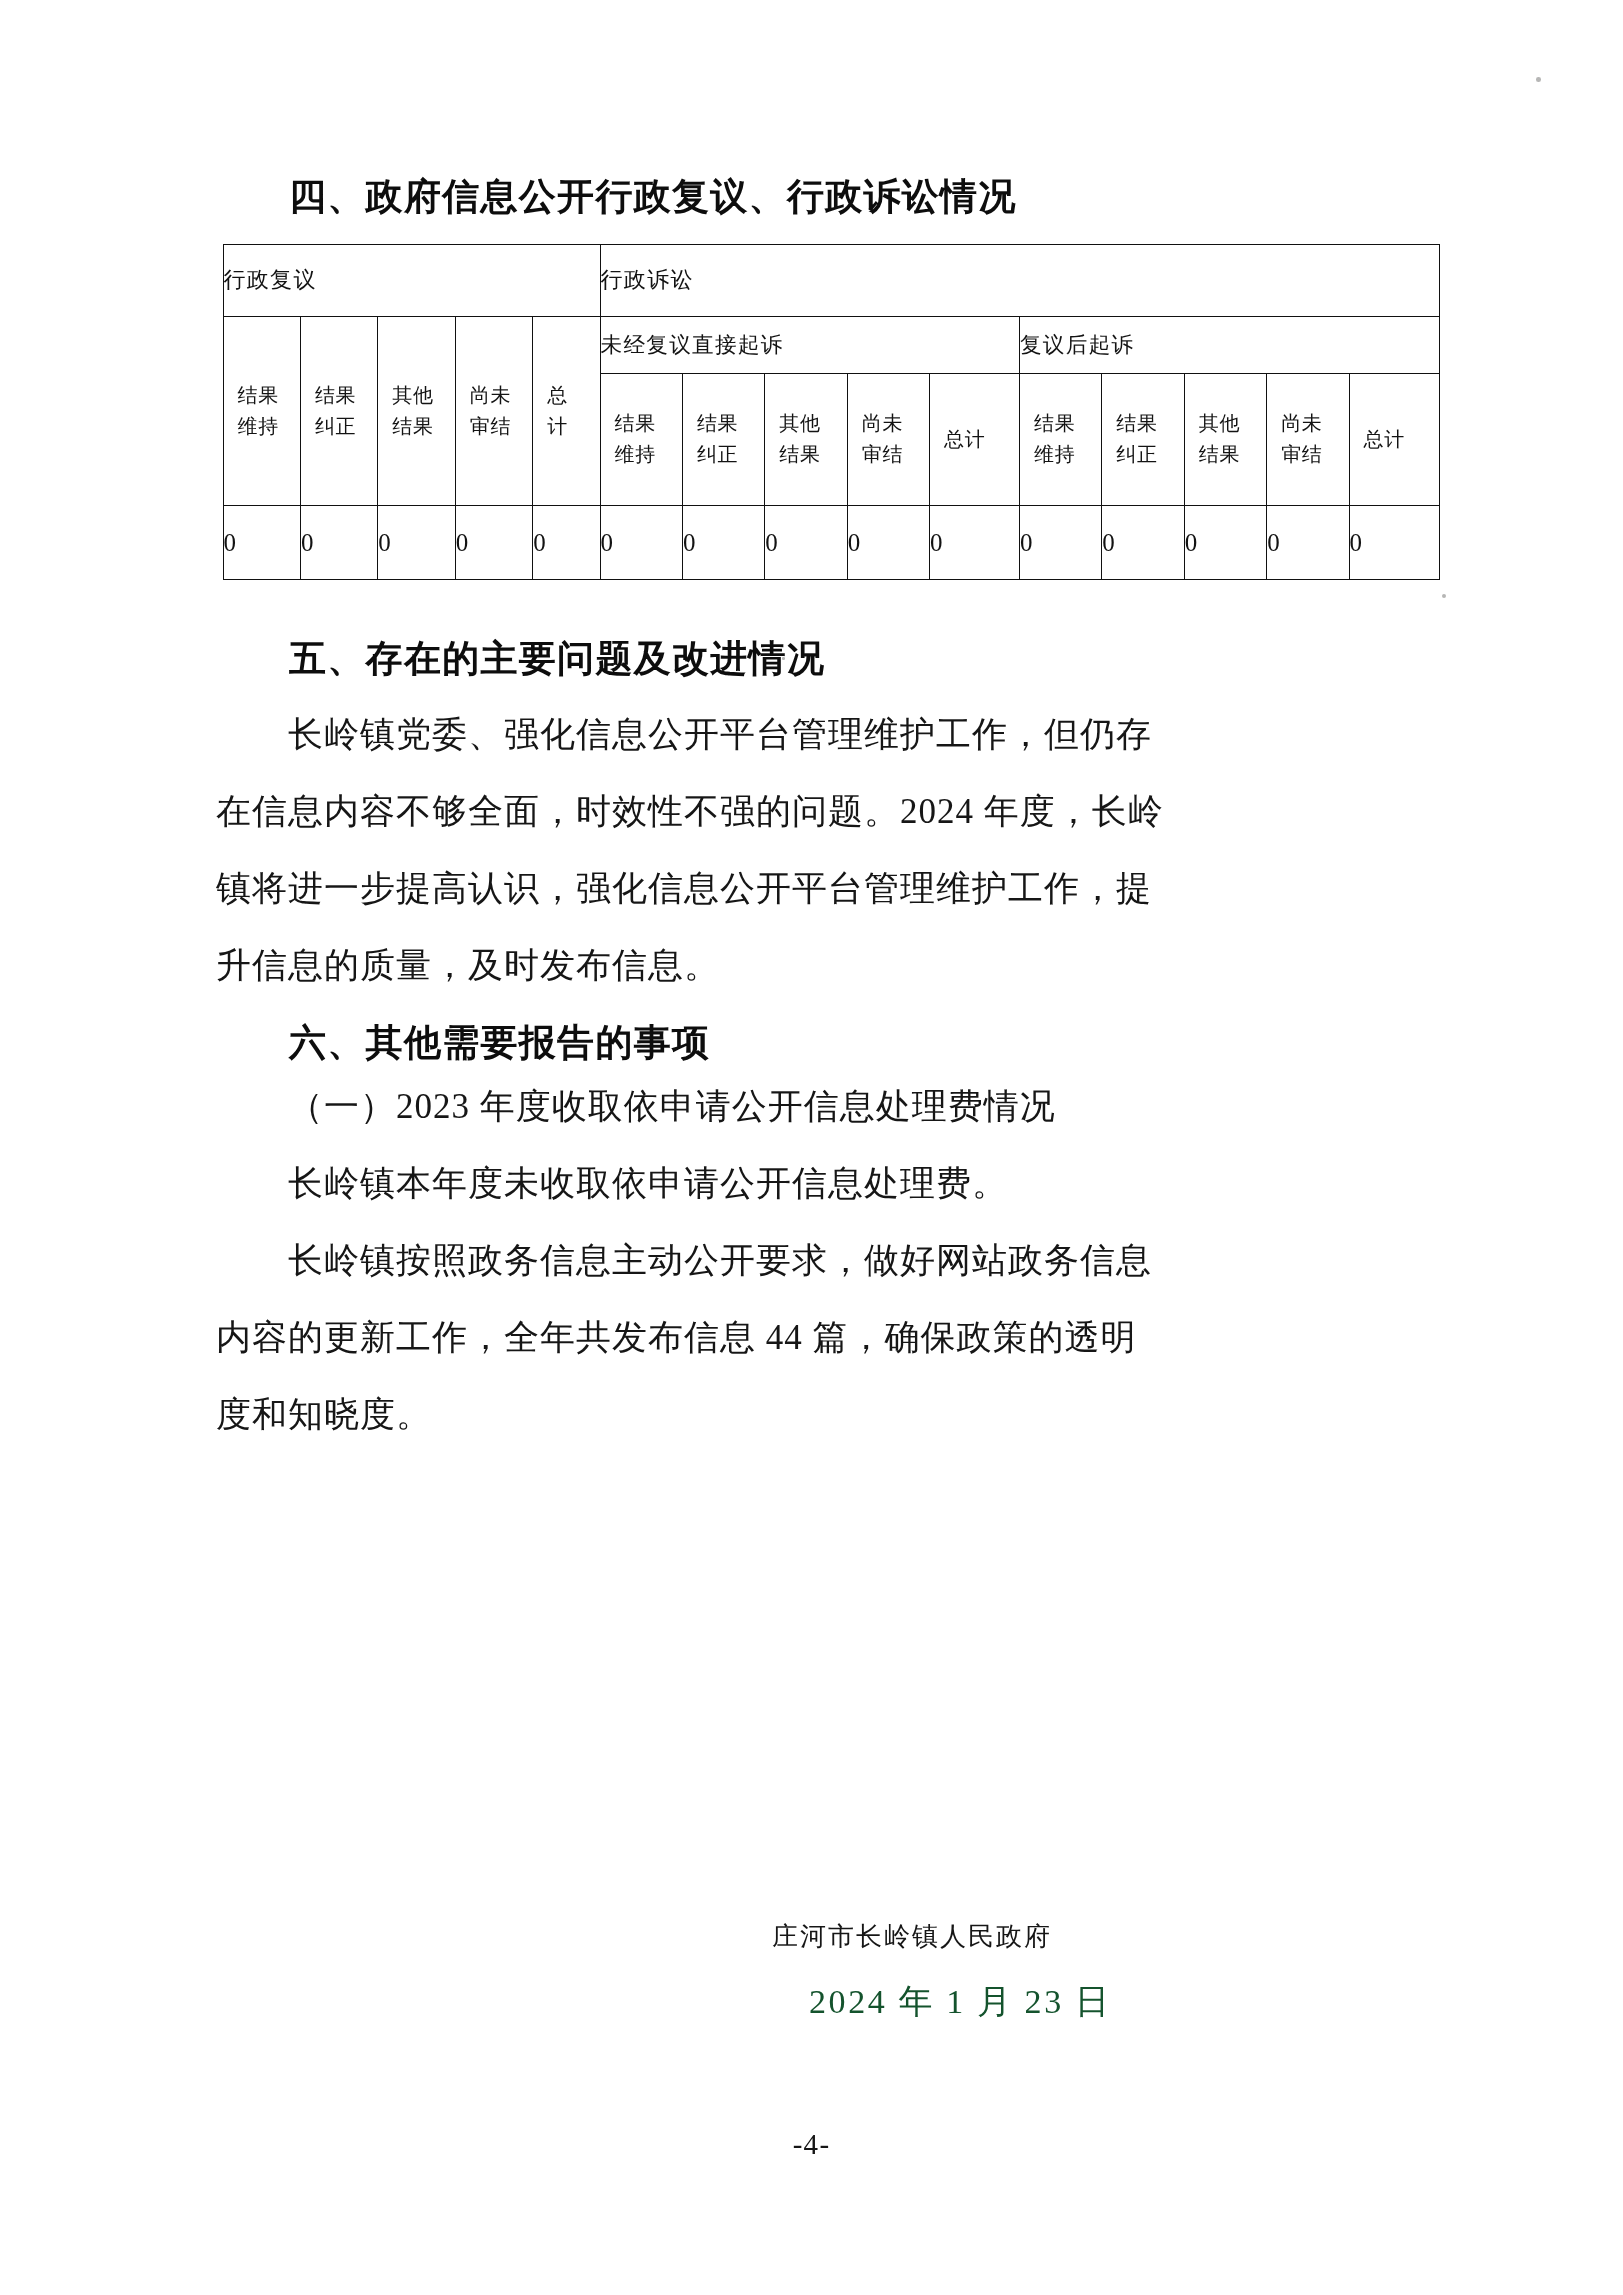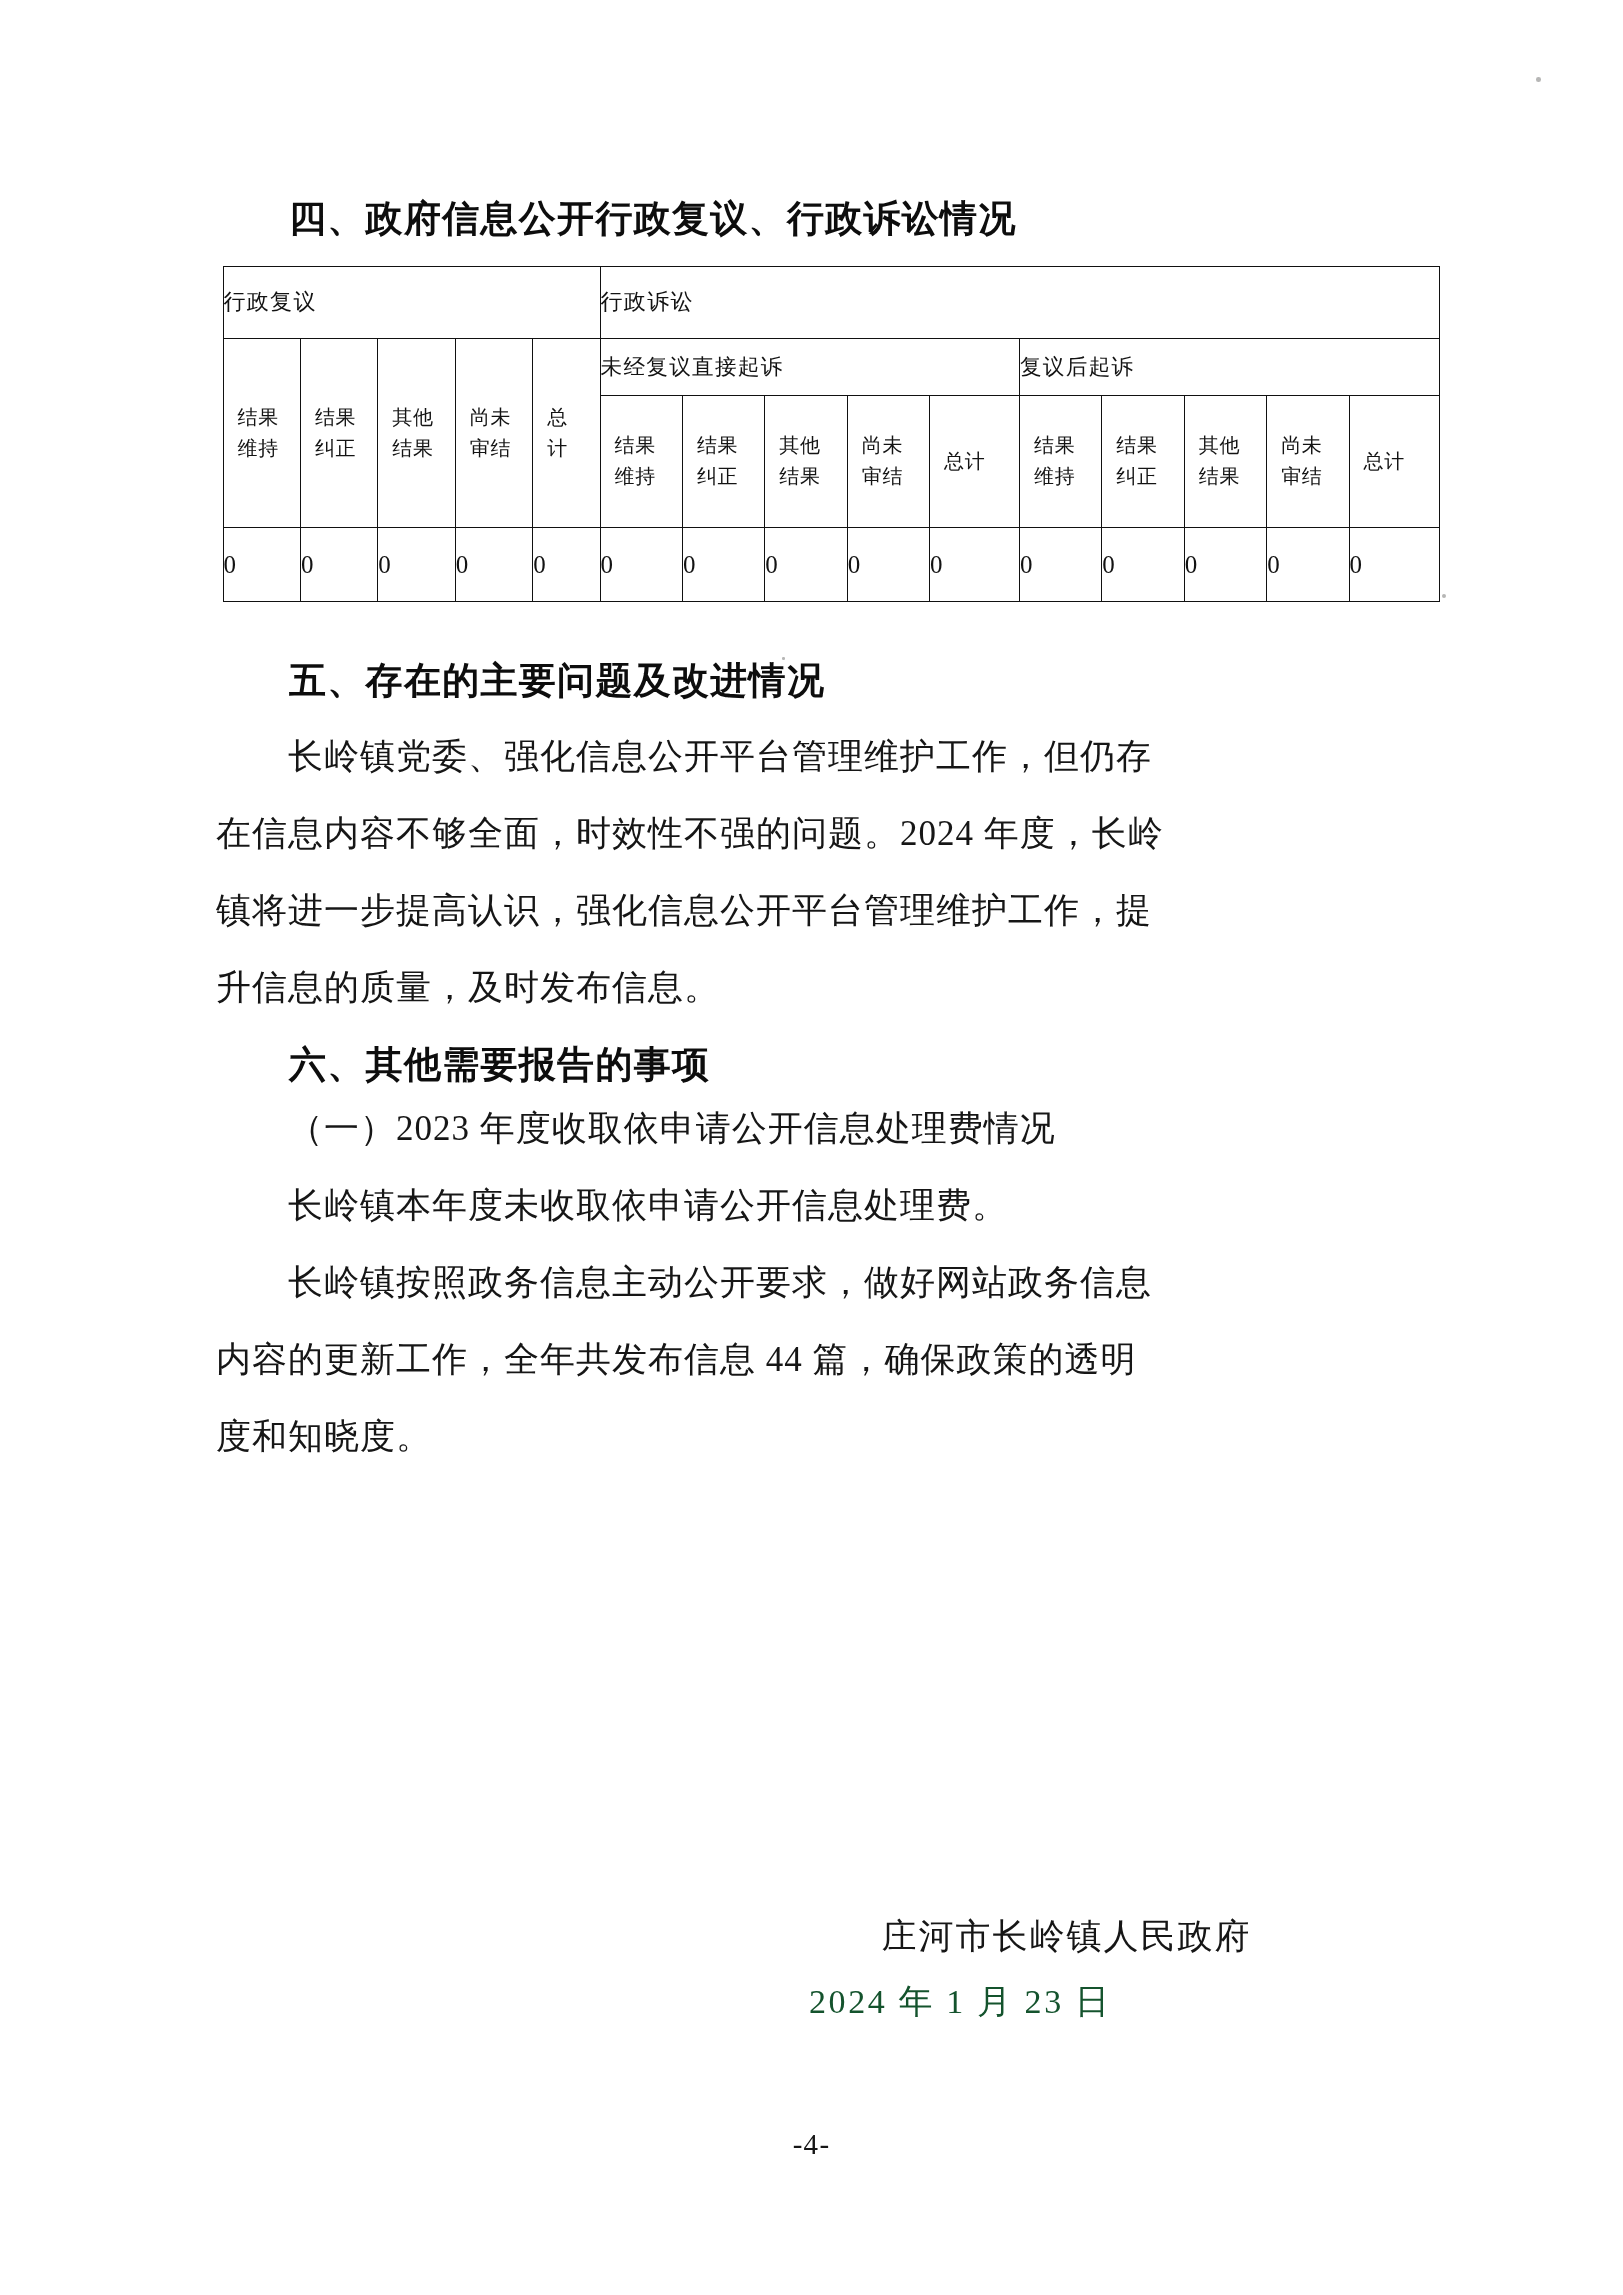--- a/index.html
+++ b/index.html
@@ -21,21 +21,21 @@
   .speck {
     position: absolute;
     background: #7a7a78;
     border-radius: 50%;
     opacity: .55;
   }
 
   .content {
     position: absolute;
     left: 216px;
-    top: 194px;
+    top: 172px;
     width: 1230px;
   }
 
   
   .h-section {
     font-family: "DejaVu Sans", "Liberation Sans", sans-serif;
     font-weight: 700;
     font-size: 37px;
     letter-spacing: 1.3px;
     color: #0d0d0d;
@@ -100,26 +100,25 @@
   }
 
   
   .sig {
     position: absolute;
     left: 772px;
     top: 1904px;
     width: 589px;
   }
   .sig .org {
-    font-size: 35px;
+    font-size: 26px;
     letter-spacing: 2px;
     line-height: 65px;
     color: #161616;
     white-space: nowrap;
-    text-align: center;
   }
   .sig .date {
     font-size: 34px;
     letter-spacing: 2.6px;
     line-height: 65px;
     color: #14532d;
     padding-left: 37px;
     white-space: nowrap;
   }
 

